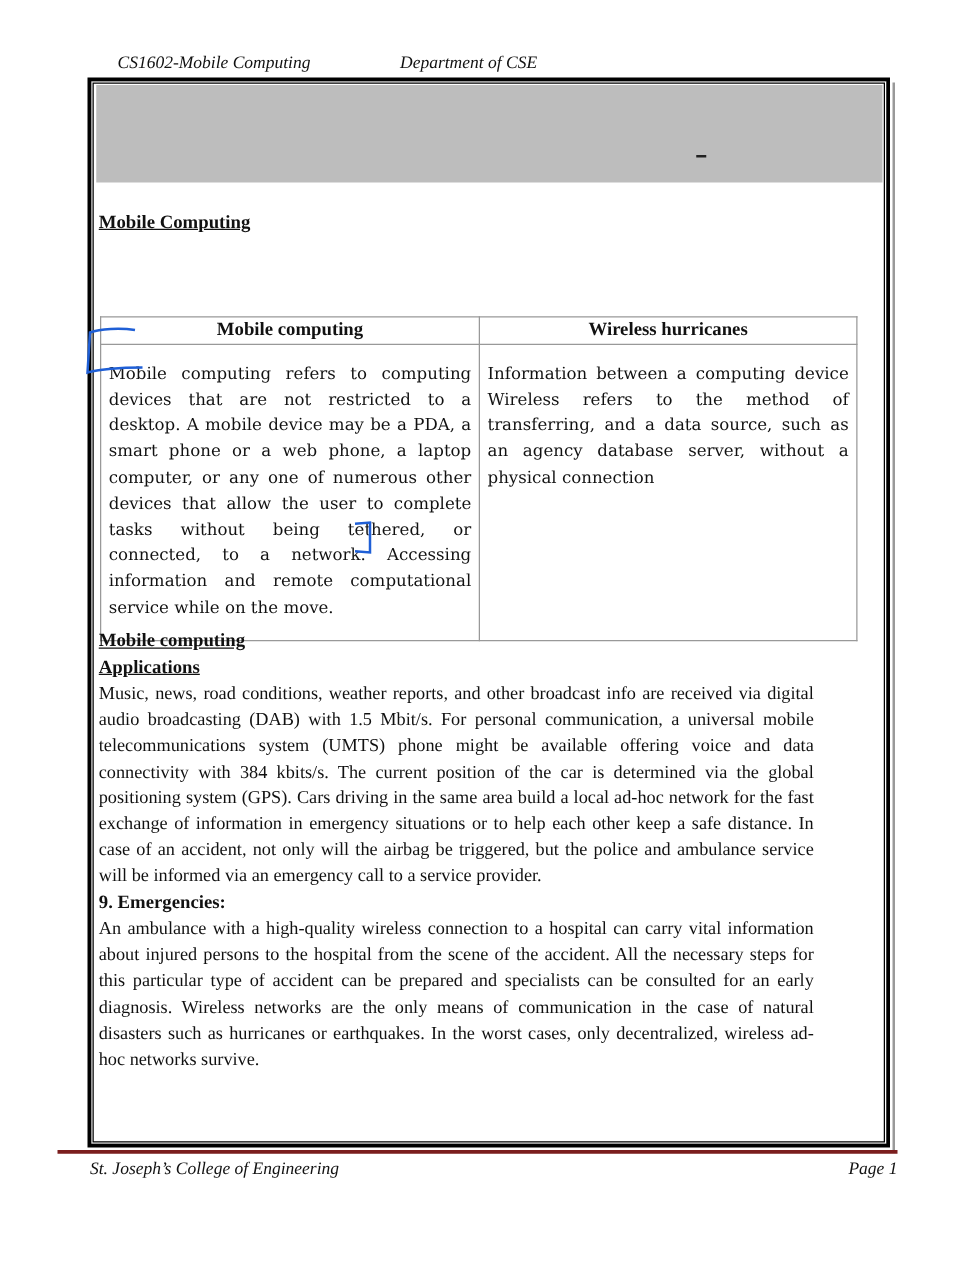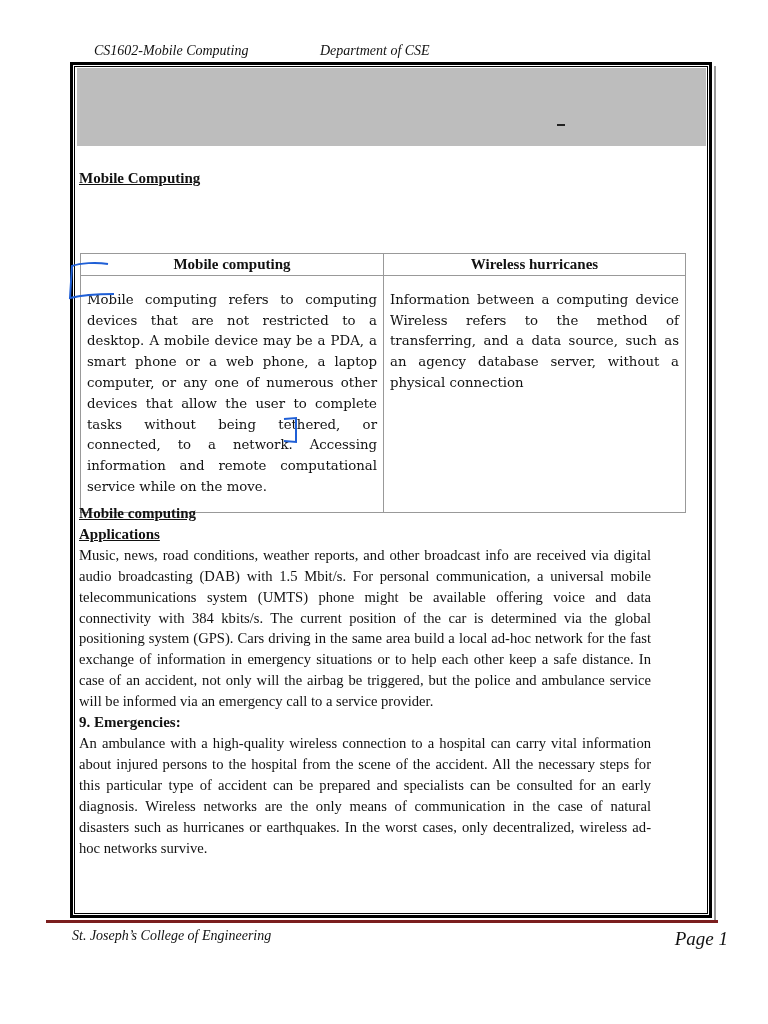--- a/index.html
+++ b/index.html
@@ -17,21 +17,21 @@
   .content { position: absolute; left: 79px; top: 168px; width: 572px; font-size: 13.5px; line-height: 20.9px; }
   .h { font-weight: bold; text-decoration: underline; font-family: "Liberation Serif", serif; font-size: 15px; }
   .b { font-weight: bold; font-family: "Liberation Serif", serif; font-size: 15px; }
   .p { text-align: justify; font-family: "Liberation Serif", serif; font-size: 14.6px; }
   table { position: absolute; left: 80px; top: 253px; width: 606px; border-collapse: collapse; font-size: 13.3px; line-height: 20.8px; }
   th { border: 1px solid #999; font-weight: bold; font-family: "Liberation Serif", serif; font-size: 15px; padding: 0; height: 20px; }
   td { border: 1px solid #999; vertical-align: top; padding: 14px 6px; text-align: justify; height: 205px; }
   td.c1 { width: 290px; }
   .foot-line { position: absolute; left: 46px; top: 920px; width: 672px; height: 3px; background: #7b1e1e; }
   .foot-left { position: absolute; left: 72px; top: 928px; font-style: italic; font-size: 14px; font-family: "Liberation Serif", serif; }
-  .foot-right { position: absolute; right: 40px; top: 928px; font-style: italic; font-size: 19px; font-family: "Liberation Serif", serif; }
+  .foot-right { position: absolute; right: 50px; top: 928px; font-style: italic; font-size: 14px; font-family: "Liberation Serif", serif; }
   .mark1 { position: absolute; left: 66px; top: 258px; width: 50px; height: 45px; }
   .mark2 { position: absolute; left: 280px; top: 415px; width: 20px; height: 30px; }
 </style>
 </head>
 <body>
 
 <div class="hdr hdr-left">CS1602-Mobile Computing</div>
 <div class="hdr hdr-right">Department of CSE</div>
 
 <div class="frame-shadow"></div>

